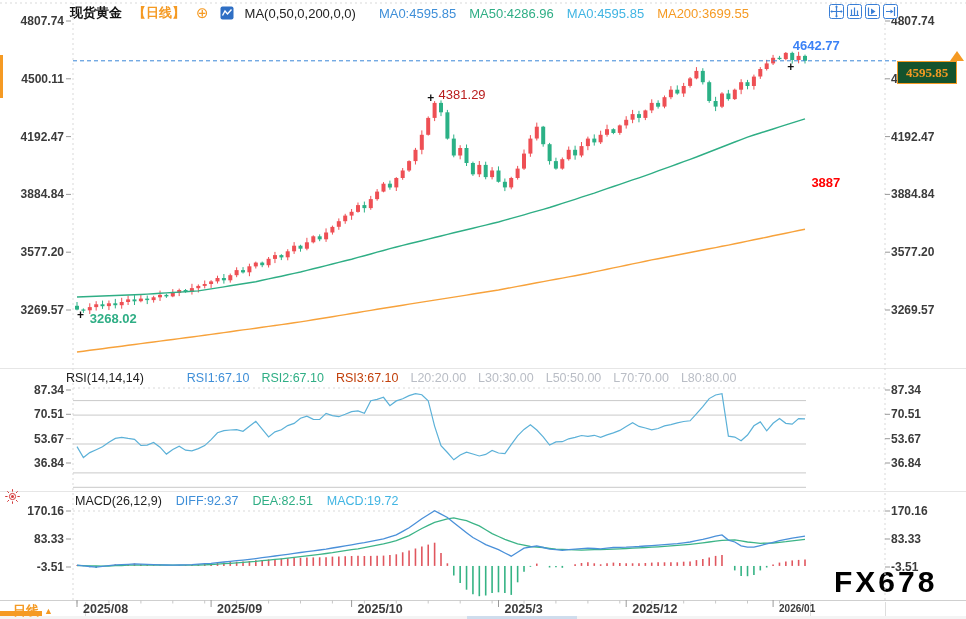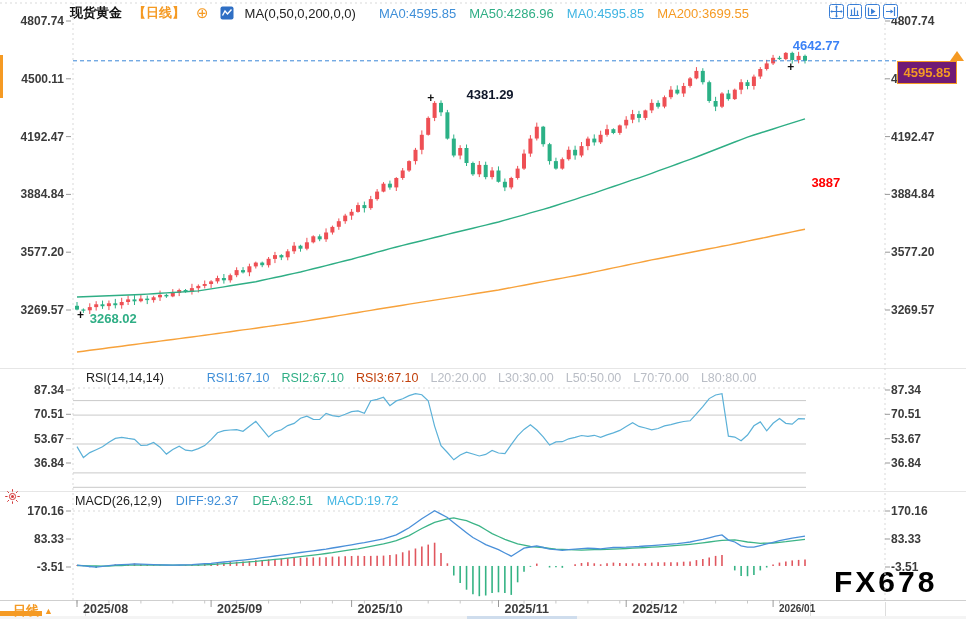--- a/index.html
+++ b/index.html
@@ -5,21 +5,21 @@
   html,body{margin:0;padding:0;background:#fff;}
   #chart-root{position:relative;width:966px;height:619px;background:#fff;overflow:hidden;
     font-family:"Liberation Sans","DejaVu Sans",sans-serif;}
   .pos{position:absolute;white-space:nowrap;line-height:14px;}
   .divider{position:absolute;left:0;width:966px;height:1px;background:#e6e6e6;}
   .hrow{position:absolute;display:flex;align-items:center;gap:11px;font-size:13px;color:#333;}
   .hrow .sym{font-weight:700;color:#141414;}
   .hrow .per{font-weight:700;color:#f59a23;}
   .vsep{position:absolute;width:1px;height:15px;background:#ddd;top:602px;}
   #price-badge{position:absolute;left:897px;top:61px;width:58px;height:21px;border:1.5px solid #f59a23;
-    background:#701a75;color:#f59a23;font-size:13px;font-weight:700;text-align:center;line-height:21px;z-index:6;}
+    background:#14532d;color:#f59a23;font-size:13px;font-weight:700;text-align:center;line-height:21px;z-index:6;font-family:Liberation Serif, serif;}
   .tri-up{position:absolute;width:0;height:0;border-left:7px solid transparent;border-right:7px solid transparent;
     border-bottom:10px solid #f59a23;z-index:6;}
   #plot-svg{position:absolute;left:0;top:0;z-index:2;}
   .overlay{position:absolute;z-index:5;}
   .icon-btn{display:inline-flex;}
   #watermark{position:absolute;left:834px;top:565px;font-size:30px;font-weight:700;color:#000000;
     letter-spacing:3px;z-index:1;}
   #tab{position:absolute;left:13px;top:602px;display:flex;align-items:center;gap:5px;z-index:6;}
   #tab .t{color:#f59a23;font-weight:700;font-size:13px;}
   #tab .a{color:#f59a23;font-size:9px;}
@@ -499,21 +499,21 @@
           <rect x="0.5" y="0.5" width="14" height="14" rx="2" fill="#fff" stroke="#3a7fd6"></rect>
           <path d="M11.5 3v9M3 7.5h5" stroke="#3a7fd6" stroke-width="1.2"></path>
           <path d="M10.5 7.5l-3-2v4z" fill="#3a7fd6"></path>
         </svg>
     </span>
   </div>
 
   <div id="price-badge">4595.85</div>
   <div class="tri-up" style="left:950px;top:51px;"></div>
 
-  <div class="hrow" style="left:86px;top:371px;font-size:12.5px;gap:12px;z-index:6;">
+  <div class="hrow" style="left:66px;top:371px;font-size:12.5px;gap:12px;z-index:6;">
     <span style="color:#222;">RSI(14,14,14)</span>
     <span id="rsi-values" style="display:flex;gap:12px;">
         <span style="color: rgb(63, 143, 216); padding-left: 31px;">RSI1:67.10</span>
         <span style="color: rgb(47, 174, 133);">RSI2:67.10</span>
         <span style="color: #c2410c;">RSI3:67.10</span>
         <span style="color: rgb(185, 189, 197);">L20:20.00</span>
         <span style="color: rgb(185, 189, 197);">L30:30.00</span>
         <span style="color: rgb(185, 189, 197);">L50:50.00</span>
         <span style="color: rgb(185, 189, 197);">L70:70.00</span>
         <span style="color: rgb(185, 189, 197);">L80:80.00</span>
@@ -550,21 +550,21 @@
   <div class="vsep" style="left:885px;"></div>
   <div id="scroll-track"></div>
   <div id="scroll-thumb"></div>
 
   <div class="overlay" style="left:72px;top:14px;width:813px;height:354px;"></div>
   <div class="overlay" style="left:72px;top:388px;width:813px;height:103px;"></div>
   <div class="overlay" style="left:72px;top:511px;width:813px;height:89px;"></div>
 <div class="pos" style="z-index: 7; left: 83px; top: 602px; font-size: 12.5px; font-weight: 700; color: rgb(59, 59, 59);">2025/08</div>
     <div class="pos" style="z-index: 7; left: 217.105px; top: 602px; font-size: 12.5px; font-weight: 700; color: rgb(59, 59, 59);">2025/09</div>
     <div class="pos" style="z-index: 7; left: 357.596px; top: 602px; font-size: 12.5px; font-weight: 700; color: rgb(59, 59, 59);">2025/10</div>
-    <div class="pos" style="z-index: 7; left: 504.474px; top: 602px; font-size: 12.5px; font-weight: 700; color: rgb(59, 59, 59);">2025/11</div>
+    <div class="pos" style="z-index: 7; left: 504.474px; top: 602px; font-size: 12.5px; font-weight: 700; color: rgb(59, 59, 59);">2025/3</div>
     <div class="pos" style="z-index: 7; left: 632.193px; top: 602px; font-size: 12.5px; font-weight: 700; color: rgb(59, 59, 59);">2025/12</div>
     <div class="pos" style="z-index: 7; left: 779.07px; top: 602px; font-size: 10px; font-weight: 700; color: rgb(59, 59, 59);">2026/01</div>
     <div class="pos" style="z-index: 4; left: 2px; top: 14px; width: 62px; text-align: right; font-size: 12px; font-weight: 600; color: rgb(59, 59, 59);">4807.74</div>
     <div class="pos" style="z-index: 4; left: 891px; top: 14px; font-size: 12px; font-weight: 600; color: rgb(59, 59, 59);">4807.74</div>
     <div class="pos" style="z-index: 4; left: 2px; top: 71.7991px; width: 62px; text-align: right; font-size: 12px; font-weight: 600; color: rgb(59, 59, 59);">4500.11</div>
     <div class="pos" style="z-index: 4; left: 891px; top: 71.7991px; font-size: 12px; font-weight: 600; color: rgb(59, 59, 59);">4500.11</div>
     <div class="pos" style="z-index: 4; left: 2px; top: 129.6px; width: 62px; text-align: right; font-size: 12px; font-weight: 600; color: rgb(59, 59, 59);">4192.47</div>
     <div class="pos" style="z-index: 4; left: 891px; top: 129.6px; font-size: 12px; font-weight: 600; color: rgb(59, 59, 59);">4192.47</div>
     <div class="pos" style="z-index: 4; left: 2px; top: 187.399px; width: 62px; text-align: right; font-size: 12px; font-weight: 600; color: rgb(59, 59, 59);">3884.84</div>
     <div class="pos" style="z-index: 4; left: 891px; top: 187.399px; font-size: 12px; font-weight: 600; color: rgb(59, 59, 59);">3884.84</div>
@@ -580,19 +580,19 @@
     <div class="pos" style="z-index: 4; left: 891px; top: 431.67px; font-size: 12px; font-weight: 600; color: rgb(59, 59, 59);">53.67</div>
     <div class="pos" style="z-index: 4; left: 2px; top: 455.998px; width: 62px; text-align: right; font-size: 12px; font-weight: 600; color: rgb(59, 59, 59);">36.84</div>
     <div class="pos" style="z-index: 4; left: 891px; top: 455.998px; font-size: 12px; font-weight: 600; color: rgb(59, 59, 59);">36.84</div>
     <div class="pos" style="z-index: 4; left: 2px; top: 503.999px; width: 62px; text-align: right; font-size: 12px; font-weight: 600; color: rgb(59, 59, 59);">170.16</div>
     <div class="pos" style="z-index: 4; left: 891px; top: 503.999px; font-size: 12px; font-weight: 600; color: rgb(59, 59, 59);">170.16</div>
     <div class="pos" style="z-index: 4; left: 2px; top: 532px; width: 62px; text-align: right; font-size: 12px; font-weight: 600; color: rgb(59, 59, 59);">83.33</div>
     <div class="pos" style="z-index: 4; left: 891px; top: 532px; font-size: 12px; font-weight: 600; color: rgb(59, 59, 59);">83.33</div>
     <div class="pos" style="z-index: 4; left: 2px; top: 560.004px; width: 62px; text-align: right; font-size: 12px; font-weight: 600; color: rgb(59, 59, 59);">-3.51</div>
     <div class="pos" style="z-index: 4; left: 891px; top: 560.004px; font-size: 12px; font-weight: 600; color: rgb(59, 59, 59);">-3.51</div>
     <div class="pos" style="z-index: 4; left: 792.842px; top: 38.9954px; color: #3b82f6; font-size: 13px; font-weight: 700;">4642.77</div>
-    <div class="pos" style="z-index: 4; left: 438.614px; top: 88.1236px; color: #0f172a; font-size: 13px; font-weight: 700; margin-left: 28px;">4381.29</div>
+    <div class="pos" style="z-index: 4; left: 438.614px; top: 88.1236px; color: #b91c1c; font-size: 13px; font-weight: 400;">4381.29</div>
     <div class="pos" style="z-index: 4; left: 89.7719px; top: 312.291px; color: rgb(47, 174, 133); font-size: 13px; font-weight: 700;">3268.02</div>
     <div class="pos" style="z-index: 4; left: 811.386px; top: 175.581px; color: rgb(255, 0, 0); font-size: 13px; font-weight: 700;">3887</div>
     <div class="pos" style="z-index: 4; left: 76.9158px; top: 307.555px; color: rgb(17, 17, 17); font-size: 12px; font-weight: 700;">+</div>
     <div class="pos" style="z-index: 4; left: 427.144px; top: 91.4871px; color: rgb(17, 17, 17); font-size: 12px; font-weight: 700;">+</div>
     <div class="pos" style="z-index: 4; left: 787.312px; top: 59.5467px; color: rgb(17, 17, 17); font-size: 12px; font-weight: 700;">+</div>
   </div>
 
 </body></html>

